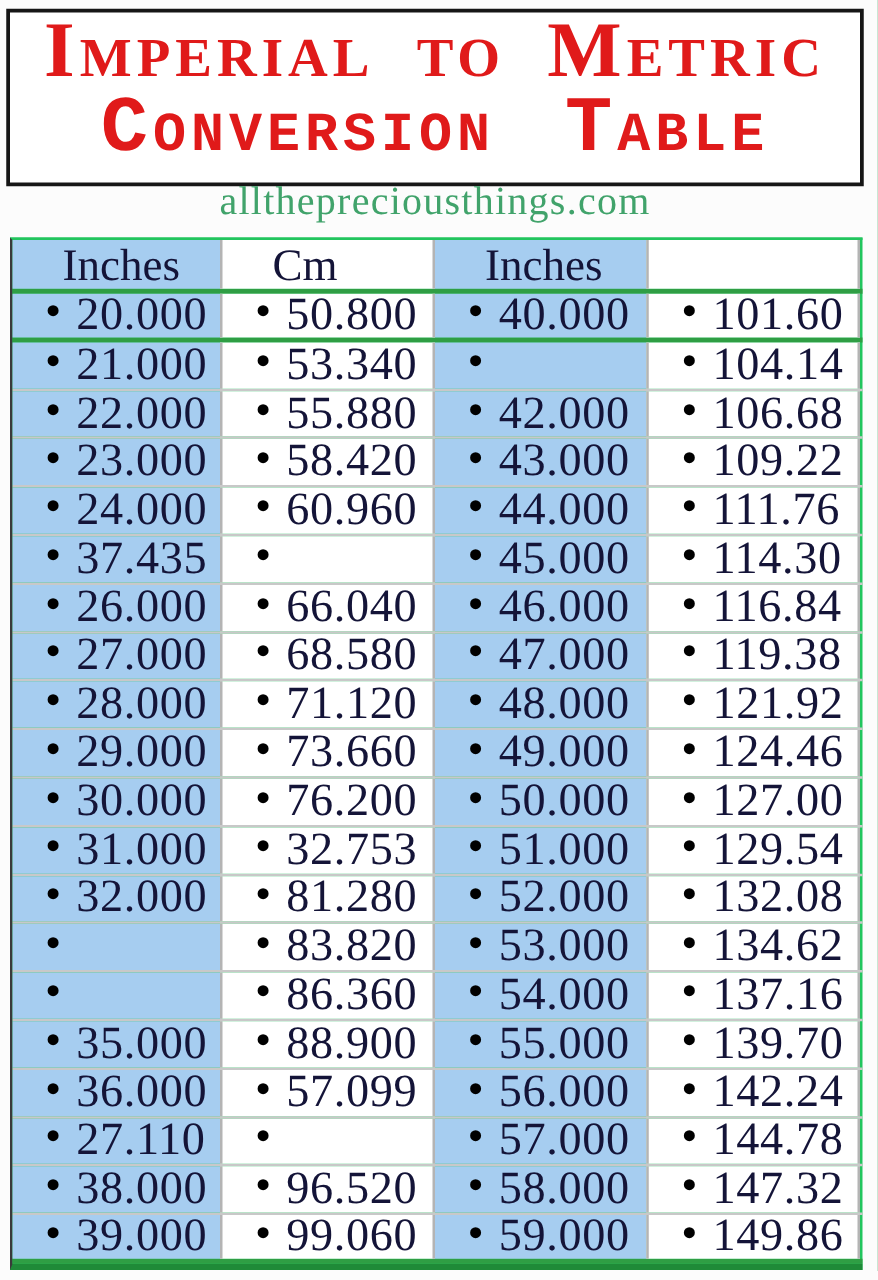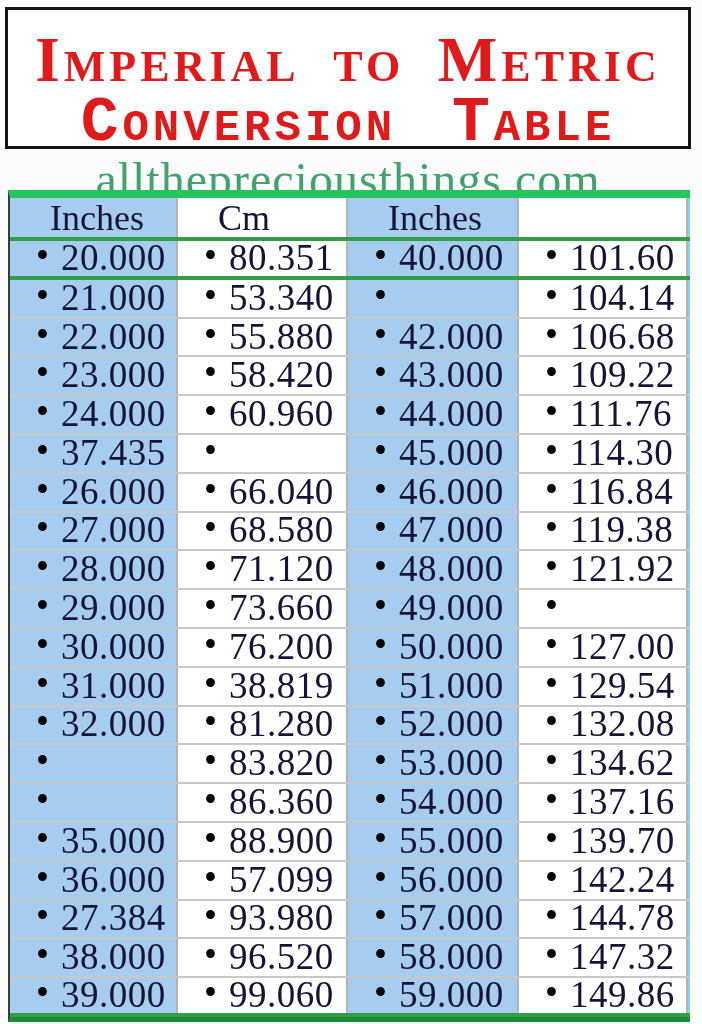--- a/index.html
+++ b/index.html
@@ -5,37 +5,37 @@
   html,body{margin:0;padding:0;background:#e9e9e9;}
   .screen{
     position:relative;width:702px;height:1024px;background:#fcfcfc;
     overflow:hidden;font-family:"Liberation Serif",serif;margin:0 auto;
   }
   
   .header-box{
     position:absolute;left:5px;top:7px;width:686px;height:142px;
     box-sizing:border-box;border:3px solid #161616;background:#ffffff;
     display:flex;flex-direction:column;align-items:center;justify-content:flex-start;
-    padding-top:20px;
+    padding-top:0;
   }
   .title-line{
     font-variant:small-caps;font-weight:bold;color:#e01a1a;
     font-size:63px;line-height:60px;letter-spacing:4px;word-spacing:14px;
     white-space:nowrap;
   }
   .title-line.second{margin-top:4px;font-family:Liberation Mono, monospace;}
   .website-line{
-    color:#41a36b;font-size:48px;line-height:50px;letter-spacing:1px;
+    color:#41a36b;font-size:32px;line-height:50px;letter-spacing:1px;
     white-space:nowrap;margin-top:1px;
   }
   
   .conv-table{
     position:absolute;left:8px;top:190px;width:680px;
-    border-top:8px solid #22c55e;border-left:2px solid #3a3a3a;
-    border-bottom:5px solid #1f8a38;box-sizing:content-box;background:#7dd3fc;
+    border-top:2px solid #22c55e;border-left:2px solid #3a3a3a;
+    border-bottom:5px solid #1f8a38;box-sizing:content-box;background:#22c55e;
   }
   .trow{
     display:grid;grid-template-columns:166px 172px 169px 171px;
     height:38.8px;box-sizing:border-box;border-bottom:2px solid #c8c8c8;
   }
   .trow.head{height:43px;}
   .trow.green-b{border-bottom:4px solid #2f9e44;}
   .cell{
     display:flex;align-items:center;box-sizing:border-box;
     padding-left:26px;overflow:hidden;white-space:nowrap;
@@ -82,21 +82,21 @@
         </div>
     </div>
 
     <div class="trow green-b">
       <div class="cell blue">
           <span class="bullet">•</span>
           <span class="num">20.000</span>
         </div>
       <div class="cell white">
           <span class="bullet">•</span>
-          <span class="num">80.351</span>
+          <span class="num">50.800</span>
         </div>
       <div class="cell blue">
           <span class="bullet">•</span>
           <span class="num">40.000</span>
         </div>
       <div class="cell white">
           <span class="bullet">•</span>
           <span class="num">101.60</span>
         </div>
     </div>
@@ -259,20 +259,21 @@
       <div class="cell white">
           <span class="bullet">•</span>
           <span class="num">73.660</span>
         </div>
       <div class="cell blue">
           <span class="bullet">•</span>
           <span class="num">49.000</span>
         </div>
       <div class="cell white">
           <span class="bullet">•</span>
+          <span class="num">124.46</span>
         </div>
     </div>
 
     <div class="trow">
       <div class="cell blue">
           <span class="bullet">•</span>
           <span class="num">30.000</span>
         </div>
       <div class="cell white">
           <span class="bullet">•</span>
@@ -288,21 +289,21 @@
         </div>
     </div>
 
     <div class="trow">
       <div class="cell blue">
           <span class="bullet">•</span>
           <span class="num">31.000</span>
         </div>
       <div class="cell white">
           <span class="bullet">•</span>
-          <span class="num">38.819</span>
+          <span class="num">32.753</span>
         </div>
       <div class="cell blue">
           <span class="bullet">•</span>
           <span class="num">51.000</span>
         </div>
       <div class="cell white">
           <span class="bullet">•</span>
           <span class="num">129.54</span>
         </div>
     </div>
@@ -396,25 +397,24 @@
         </div>
       <div class="cell white">
           <span class="bullet">•</span>
           <span class="num">142.24</span>
         </div>
     </div>
 
     <div class="trow">
       <div class="cell blue">
           <span class="bullet">•</span>
-          <span class="num">27.384</span>
-        </div>
-      <div class="cell white">
-          <span class="bullet">•</span>
-          <span class="num">93.980</span>
+          <span class="num">27.110</span>
+        </div>
+      <div class="cell white">
+          <span class="bullet">•</span>
         </div>
       <div class="cell blue">
           <span class="bullet">•</span>
           <span class="num">57.000</span>
         </div>
       <div class="cell white">
           <span class="bullet">•</span>
           <span class="num">144.78</span>
         </div>
     </div>

